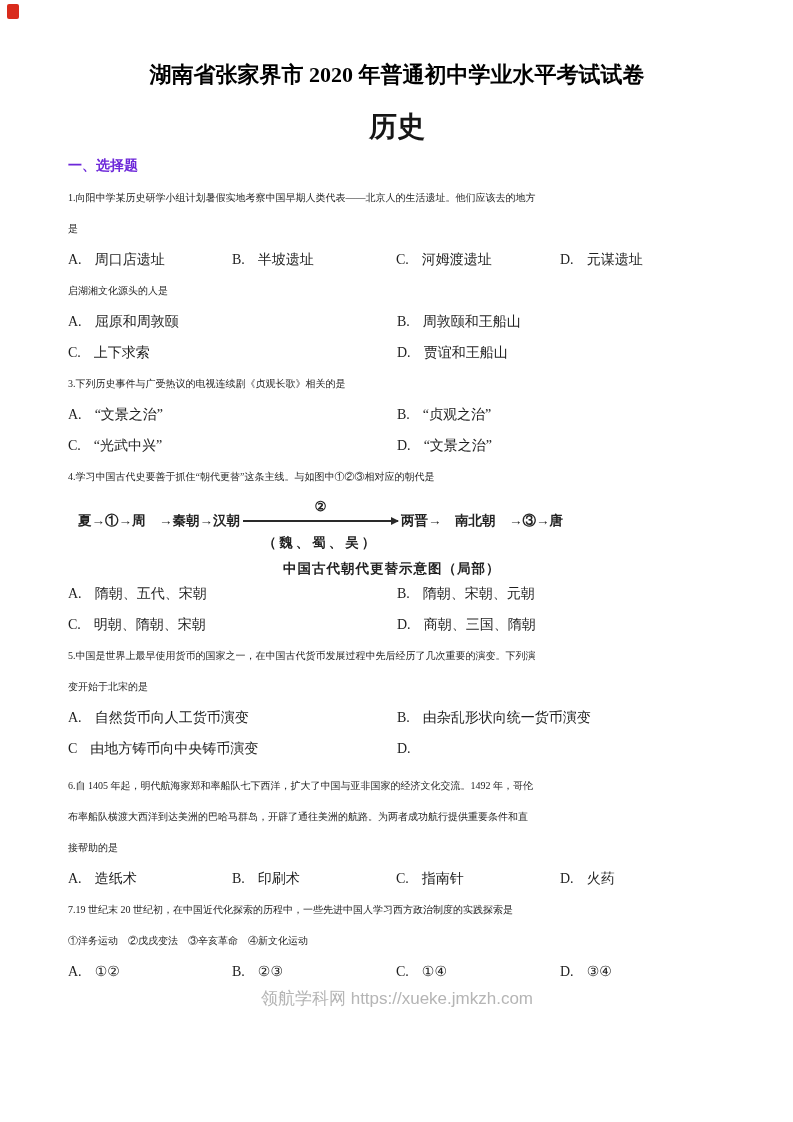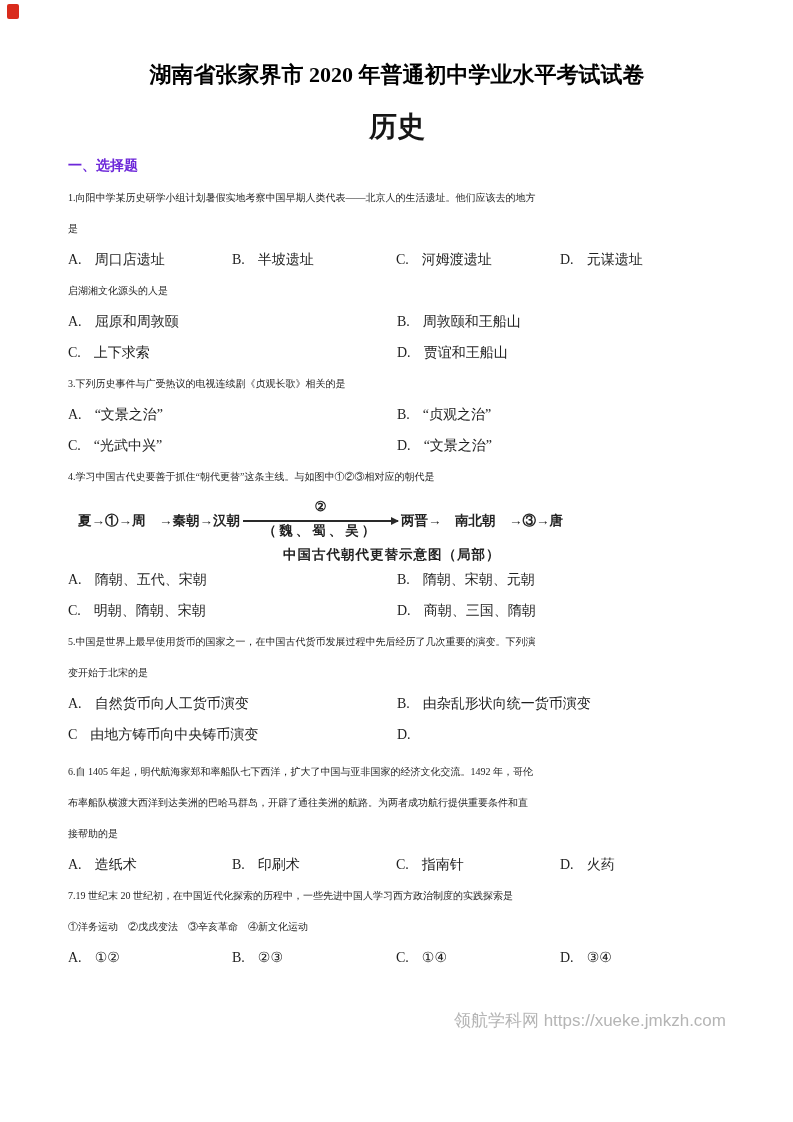--- a/index.html
+++ b/index.html
@@ -28,24 +28,24 @@
   .diagram{font-weight:bold;font-size:13.5px;padding-left:10px;margin-top:4px;color:#222;}
   .diag-main{display:flex;align-items:center;padding-top:16px;}
   .diag-seq{white-space:pre;text-align:right;}
   .diag-arrow{position:relative;width:155px;height:14px;display:flex;align-items:center;margin:0 3px;flex:0 0 auto;}
   .hline{width:100%;height:1.5px;background:#2a2a2a;position:relative;}
   .hline::after{
     content:"";position:absolute;right:-1px;top:-3.5px;width:0;height:0;
     border-left:8px solid #2a2a2a;border-top:4.5px solid transparent;border-bottom:4.5px solid transparent;
   }
   .diag-top{position:absolute;top:-16px;left:50%;transform:translateX(-50%);}
-  .diag-bottom{position:absolute;top:8px;left:50%;transform:translateX(-50%);white-space:nowrap;letter-spacing:3px;}
-  .diag-caption{margin-top:16px;margin-left:205px;letter-spacing:1px;}
+  .diag-bottom{position:absolute;top:20px;left:50%;transform:translateX(-50%);white-space:nowrap;letter-spacing:3px;}
+  .diag-caption{margin-top:30px;margin-left:205px;letter-spacing:1px;}
   .footer{
-    margin-top:36px;text-align:right;font-size:17px;
+    text-align:center;font-size:17px;
     color:var(--footer-gray,#b5b5b5);
     font-family:"Liberation Sans","DejaVu Sans",sans-serif;
   }
 </style>
 </head>
 <body>
 
 <div class="corner-mark"></div>
 
 <div class="page">

